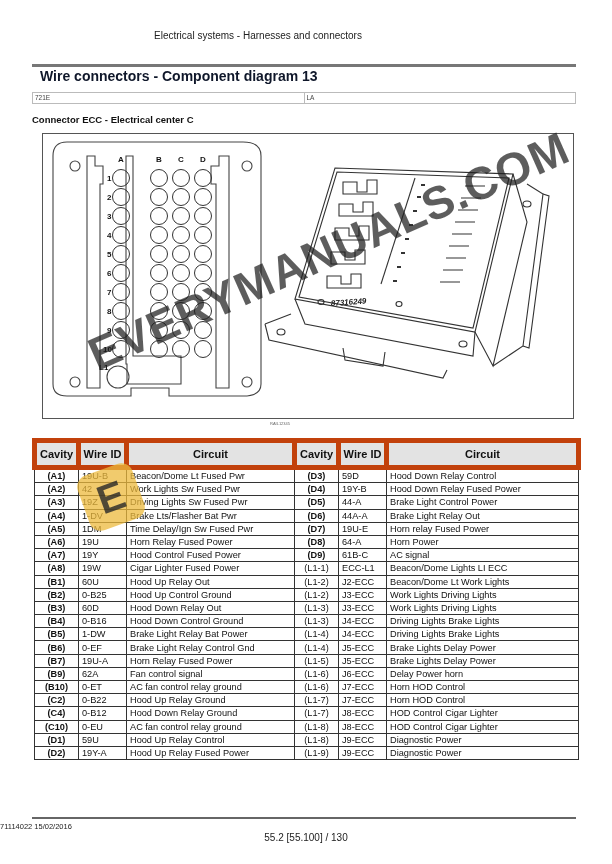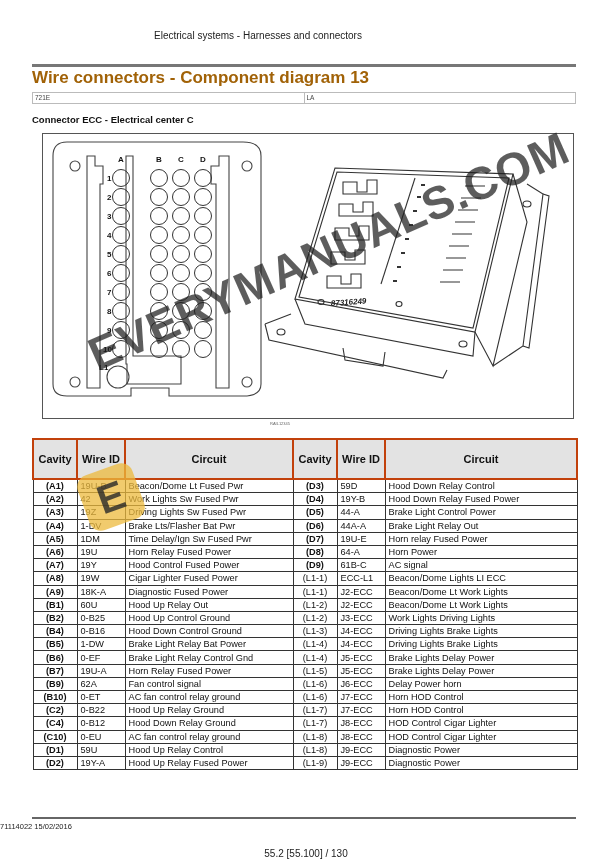--- a/index.html
+++ b/index.html
@@ -1,41 +1,41 @@
 <!DOCTYPE html>
 <html><head>
 <meta charset="utf-8">
 <style>
   html, body { margin:0; padding:0; background:#ffffff; }
   body { width:612px; height:864px; position:relative; overflow:hidden;
          font-family:"Liberation Sans", "DejaVu Sans", sans-serif; color:#111; }
   .running-head { position:absolute; top:30px; left:0; width:516px; text-align:center;
                   font-size:10px; color:#222; }
   .title-rule { position:absolute; top:64px; left:32px; width:544px; height:3px; background:#777; }
-  .page-title { position:absolute; top:68px; left:32px; font-size:17px; font-weight:bold; color:#a16207; }
+  .page-title { position:absolute; top:68px; left:40px; font-size:14px; font-weight:bold; color:#0f172a; }
   .model-bar { position:absolute; top:92px; left:32px; width:542px; height:10px;
                border:1px solid #bbb; display:flex; font-size:6.5px; color:#444; }
   .model-bar span { flex:1; padding-left:2px; line-height:10px; }
   .model-bar span + span { border-left:1px solid #bbb; }
   .section-title { position:absolute; top:114px; left:32px; font-size:9.5px; font-weight:bold; }
   .figure { position:absolute; top:133px; left:42px; width:532px; height:286px;
             border:1px solid #555; box-sizing:border-box; background:#fff; }
   .figure svg { position:absolute; left:0; top:0; }
   .fig-caption { position:absolute; top:421px; left:270px; font-size:4px; color:#666; }
   table.wires { position:absolute; top:438px; left:32px; width:544px; border-collapse:collapse;
                 font-size:9.2px; table-layout:fixed; }
-  table.wires th { background:#e3e3e3; font-size:11px; font-weight:bold; border:2px solid #c2410c;
-                   height:14px; padding:12px 2px; }
+  table.wires th { background:#e3e3e3; font-size:11px; font-weight:bold; border:5px solid #c2410c;
+                   height:14px; padding:4px 2px; }
   table.wires td { border:1px solid #333; height:12.2px; padding:0 3px; white-space:nowrap;
                    overflow:hidden; line-height:12px; }
   table.wires td.cav { text-align:center; font-weight:bold;margin-top:8px; }
   table.wires td.cav-l { text-align:center;margin-top:6px; }
   .footer-rule { position:absolute; top:817px; left:32px; width:544px; height:2px; background:#666; }
   .footer-doc { position:absolute; top:822px; left:0; width:612px; text-align:left; font-size:7.5px; color:#222; }
-  .footer-page { position:absolute; top:832px; left:0; width:612px; text-align:center; font-size:10px; color:#222;margin-top:16px; }
+  .footer-page { position:absolute; top:832px; left:0; width:612px; text-align:center; font-size:10px; color:#222; }
   .watermark { position:absolute; left:80px; top:332px; transform:rotate(-24deg); transform-origin:left top;
                font-size:46px; font-weight:bold; color:rgba(30,30,30,0.72); letter-spacing:1px; white-space:nowrap;
                pointer-events:none; }
   .wm-logo { position:absolute; left:82px; top:468px; width:58px; height:58px; border-radius:12px;
              background:rgba(236,186,60,0.75); transform:rotate(-20deg); pointer-events:none;
              display:flex; align-items:center; justify-content:center; font-size:40px; font-weight:bold;
              color:rgba(40,40,40,0.8); }
 </style>
 </head>
 <body>
@@ -239,44 +239,44 @@
       </tr>
       <tr>
         <td class="cav">(A8)</td>
         <td>19W</td>
         <td>Cigar Lighter Fused Power</td>
         <td class="cav-l">(L1-1)</td>
         <td>ECC-L1</td>
         <td>Beacon/Dome Lights LI ECC</td>
       </tr>
       <tr>
-        <td class="cav">(A9)</td>
-        <td>18K-A</td>
-        <td>Diagnostic Fused Power</td>
-        <td class="cav-l">(L1-1)</td>
-        <td>J2-ECC</td>
-        <td>Beacon/Dome Lt Work Lights</td>
-      </tr>
-      <tr>
         <td class="cav">(B1)</td>
         <td>60U</td>
         <td>Hood Up Relay Out</td>
         <td class="cav-l">(L1-2)</td>
         <td>J2-ECC</td>
         <td>Beacon/Dome Lt Work Lights</td>
       </tr>
       <tr>
         <td class="cav">(B2)</td>
         <td>0-B25</td>
         <td>Hood Up Control Ground</td>
         <td class="cav-l">(L1-2)</td>
         <td>J3-ECC</td>
         <td>Work Lights Driving Lights</td>
       </tr>
       <tr>
+        <td class="cav">(B3)</td>
+        <td>60D</td>
+        <td>Hood Down Relay Out</td>
+        <td class="cav-l">(L1-3)</td>
+        <td>J3-ECC</td>
+        <td>Work Lights Driving Lights</td>
+      </tr>
+      <tr>
         <td class="cav">(B4)</td>
         <td>0-B16</td>
         <td>Hood Down Control Ground</td>
         <td class="cav-l">(L1-3)</td>
         <td>J4-ECC</td>
         <td>Driving Lights Brake Lights</td>
       </tr>
       <tr>
         <td class="cav">(B5)</td>
         <td>1-DW</td>

